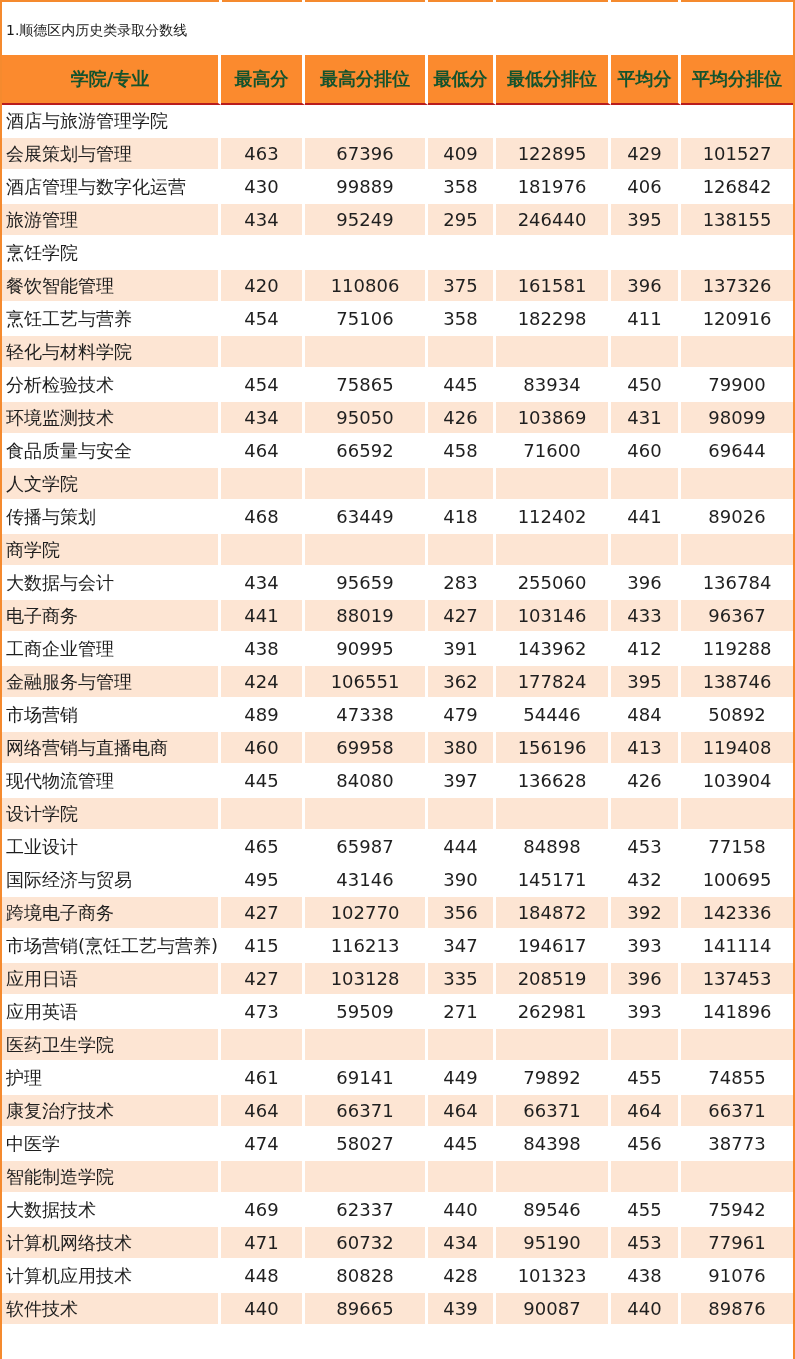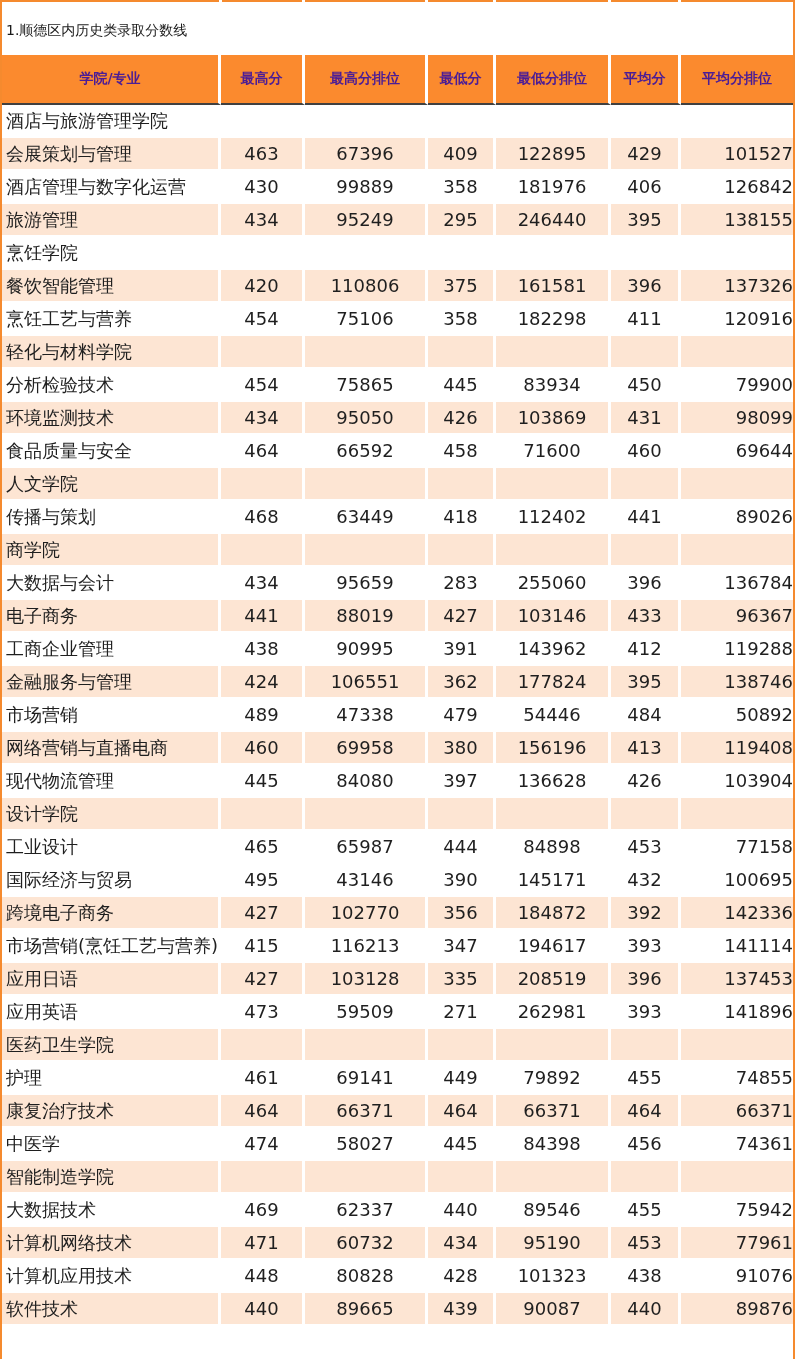--- a/index.html
+++ b/index.html
@@ -6,26 +6,26 @@
   body { width: 795px; height: 1359px; overflow: hidden; position: relative;
          font-family: "DejaVu Sans", "Liberation Sans", sans-serif; }
   .frame { position: absolute; left: 0; top: 0; width: 795px; height: 1359px;
            box-sizing: border-box; border-left: 2px solid #f58a2e; border-right: 2px solid #f58a2e; }
   .top-strip { position: absolute; left: 0; top: 0; width: 795px; height: 2px; background: #f58a2e; }
   .top-strip .gap { position: absolute; top: 0; width: 3px; height: 2px; background: #ffffff; }
   .title { position: absolute; left: 6px; top: 14px; font-size: 14px; color: #1a1a1a; line-height: 32px; }
   table { position: absolute; left: 2px; top: 55px; width: 791px; border-collapse: separate; border-spacing: 0; table-layout: fixed; }
   col.c1 { width: 219px; } col.c2 { width: 84px; } col.c3 { width: 123px; }
   col.c4 { width: 68px; } col.c5 { width: 115px; } col.c6 { width: 70px; } col.c7 { width: 112px; }
-  th { background: #fb8a2e; color: #4c1d95; font-weight: bold; font-size: 14px; height: 48px;
-       border-right: 3px solid #ffffff; border-bottom: 2px solid #404040; padding: 0; text-align: center; }
+  th { background: #fb8a2e; color: #14532d; font-weight: bold; font-size: 18px; height: 48px;
+       border-right: 3px solid #ffffff; border-bottom: 2px solid #b91c1c; padding: 0; text-align: center; }
   th:last-child { border-right: none; margin-top: 28px; }
   td { height: 31px; font-size: 18px; color: #1f1f1f; padding: 0; text-align: center;
        border-right: 3px solid #ffffff; border-bottom: 2px solid #ffffff; white-space: nowrap; overflow: hidden; }
-  td:last-child { border-right: none; text-align: right; }
+  td:last-child { border-right: none; }
   td.name { text-align: left; padding-left: 4px; }
   tr.peach td { background: #fde5d3; }
   tr.white td { background: #ffffff; }
 </style>
 </head>
 <body>
 
 <div class="frame"></div>
 <div class="top-strip">
   <span class="gap" style="left:219px"></span>
@@ -339,21 +339,21 @@
         <td>464</td>
         <td>66371</td>
       </tr>
       <tr class="white">
         <td class="name">中医学</td>
         <td>474</td>
         <td>58027</td>
         <td>445</td>
         <td>84398</td>
         <td>456</td>
-        <td>74361</td>
+        <td>38773</td>
       </tr>
       <tr class="peach">
         <td class="name">智能制造学院</td>
         <td></td>
         <td></td>
         <td></td>
         <td></td>
         <td></td>
         <td></td>
       </tr>

